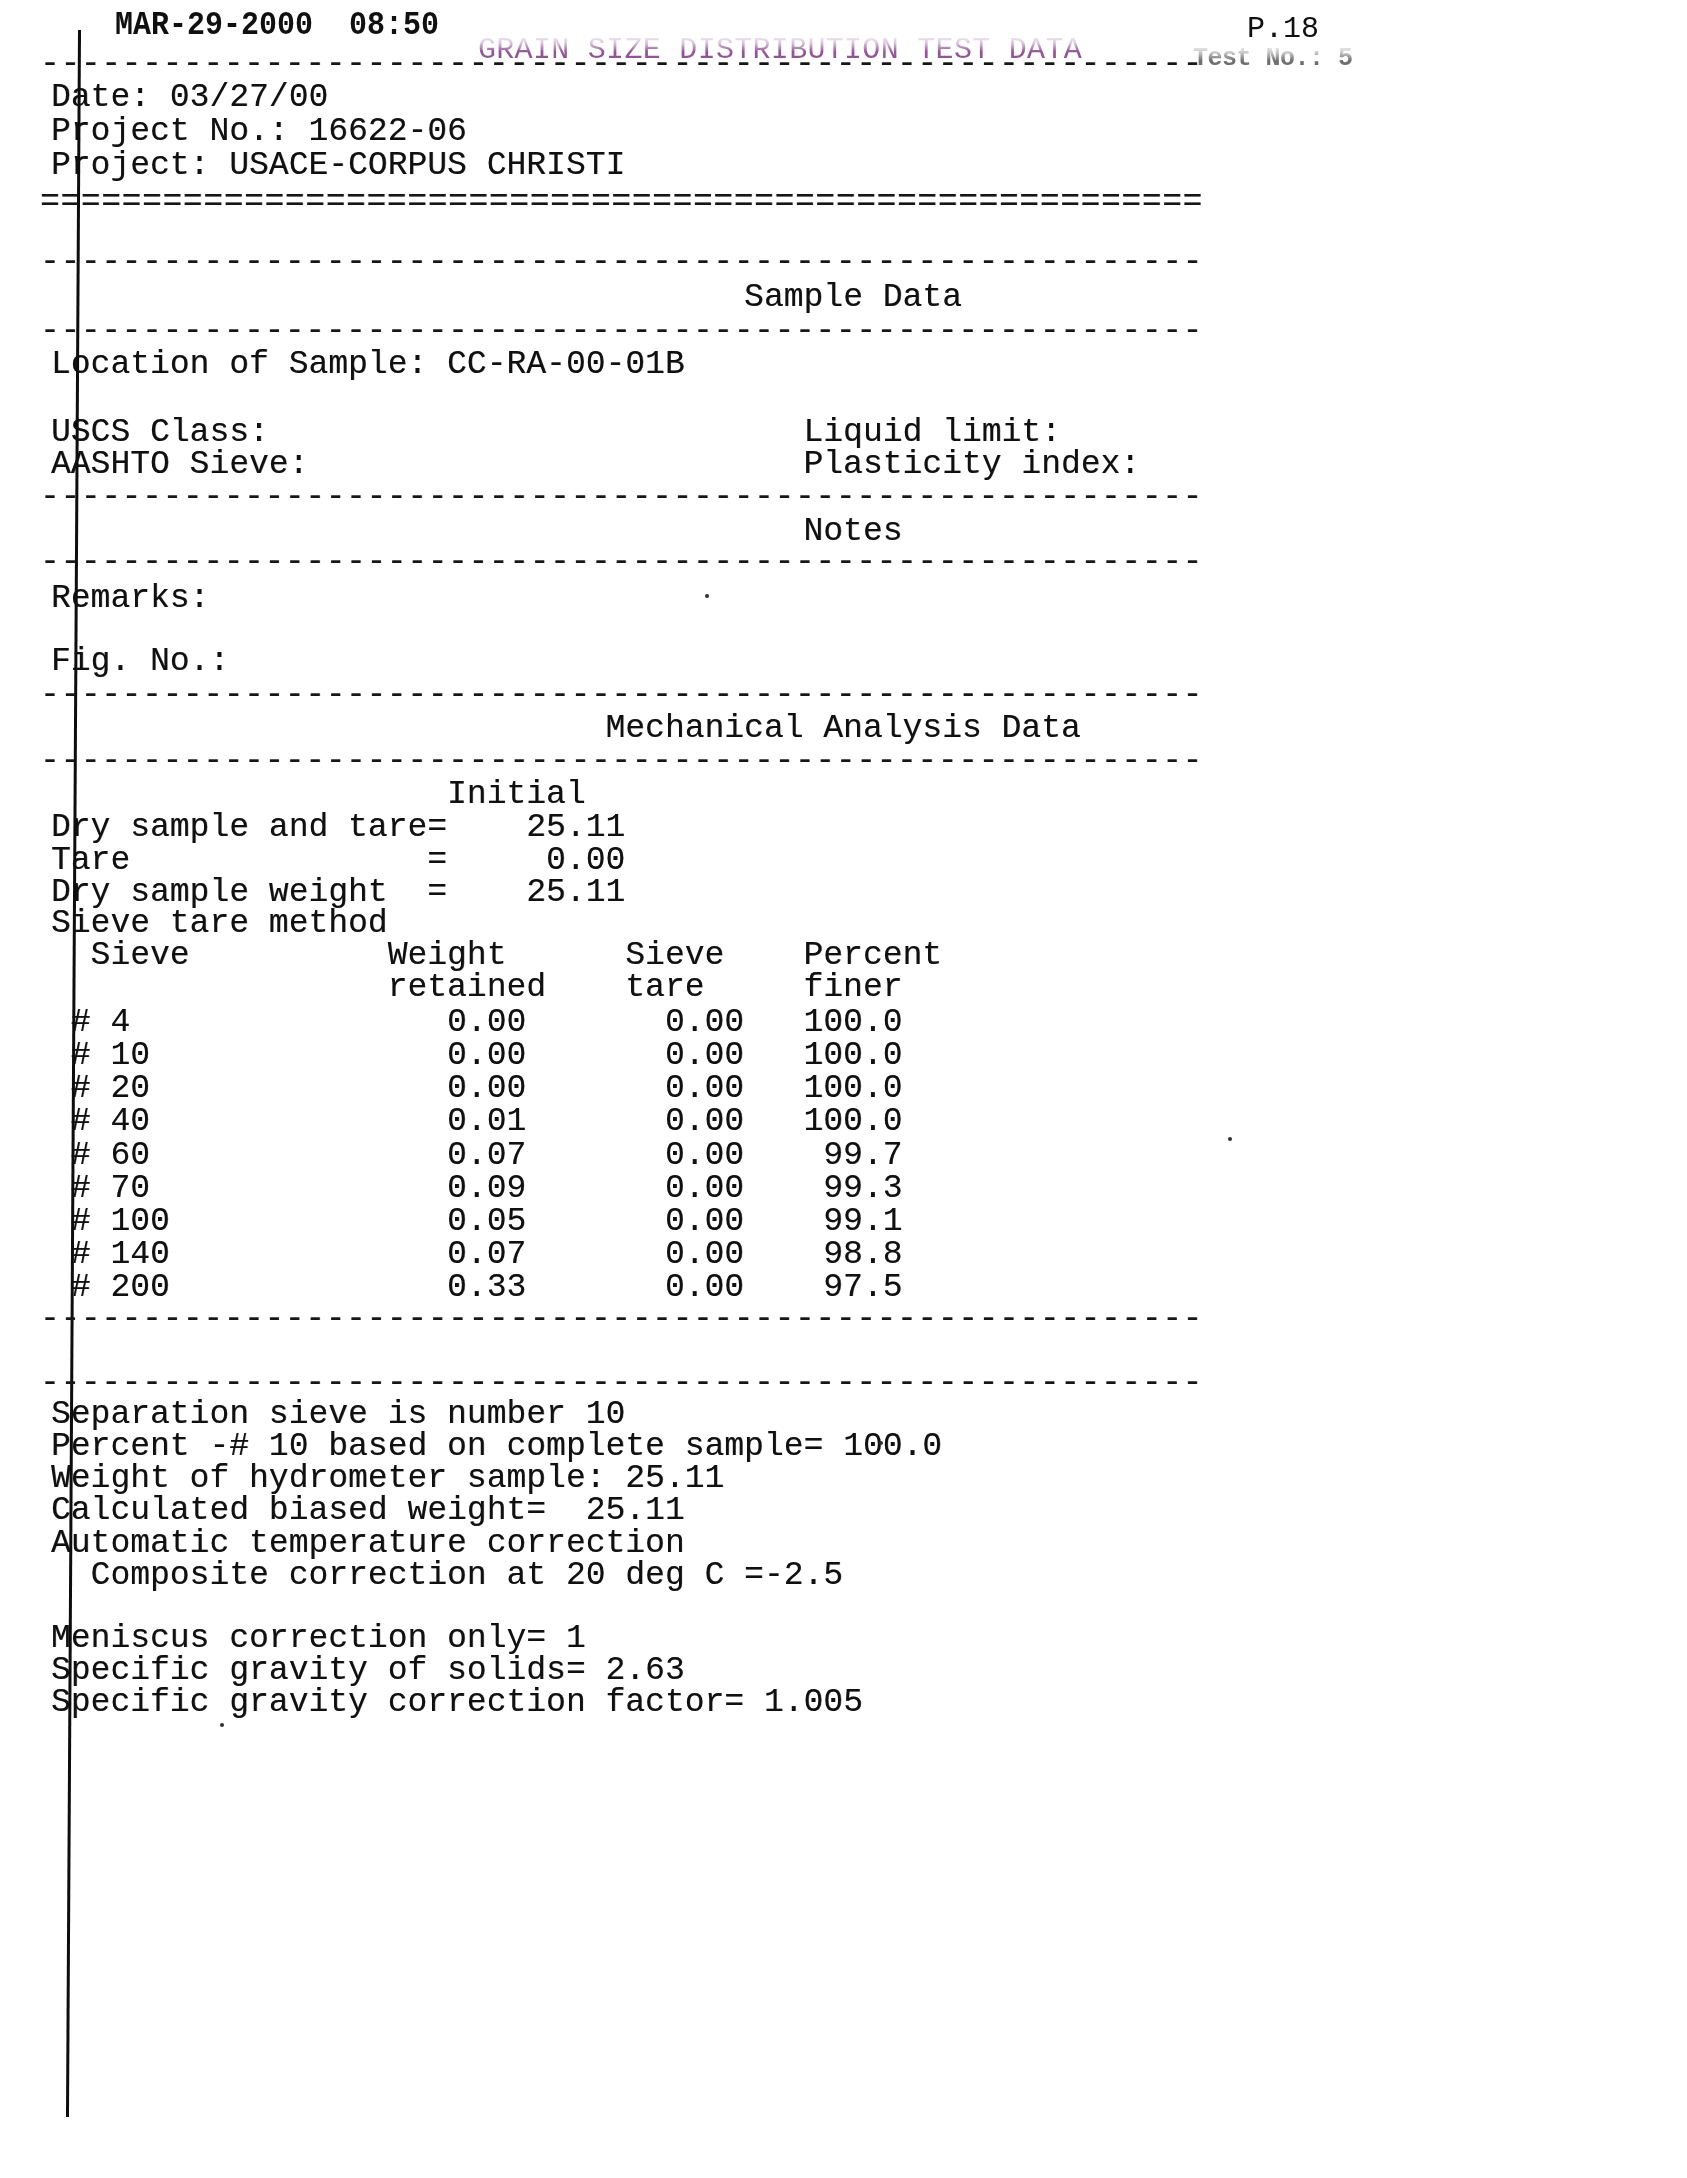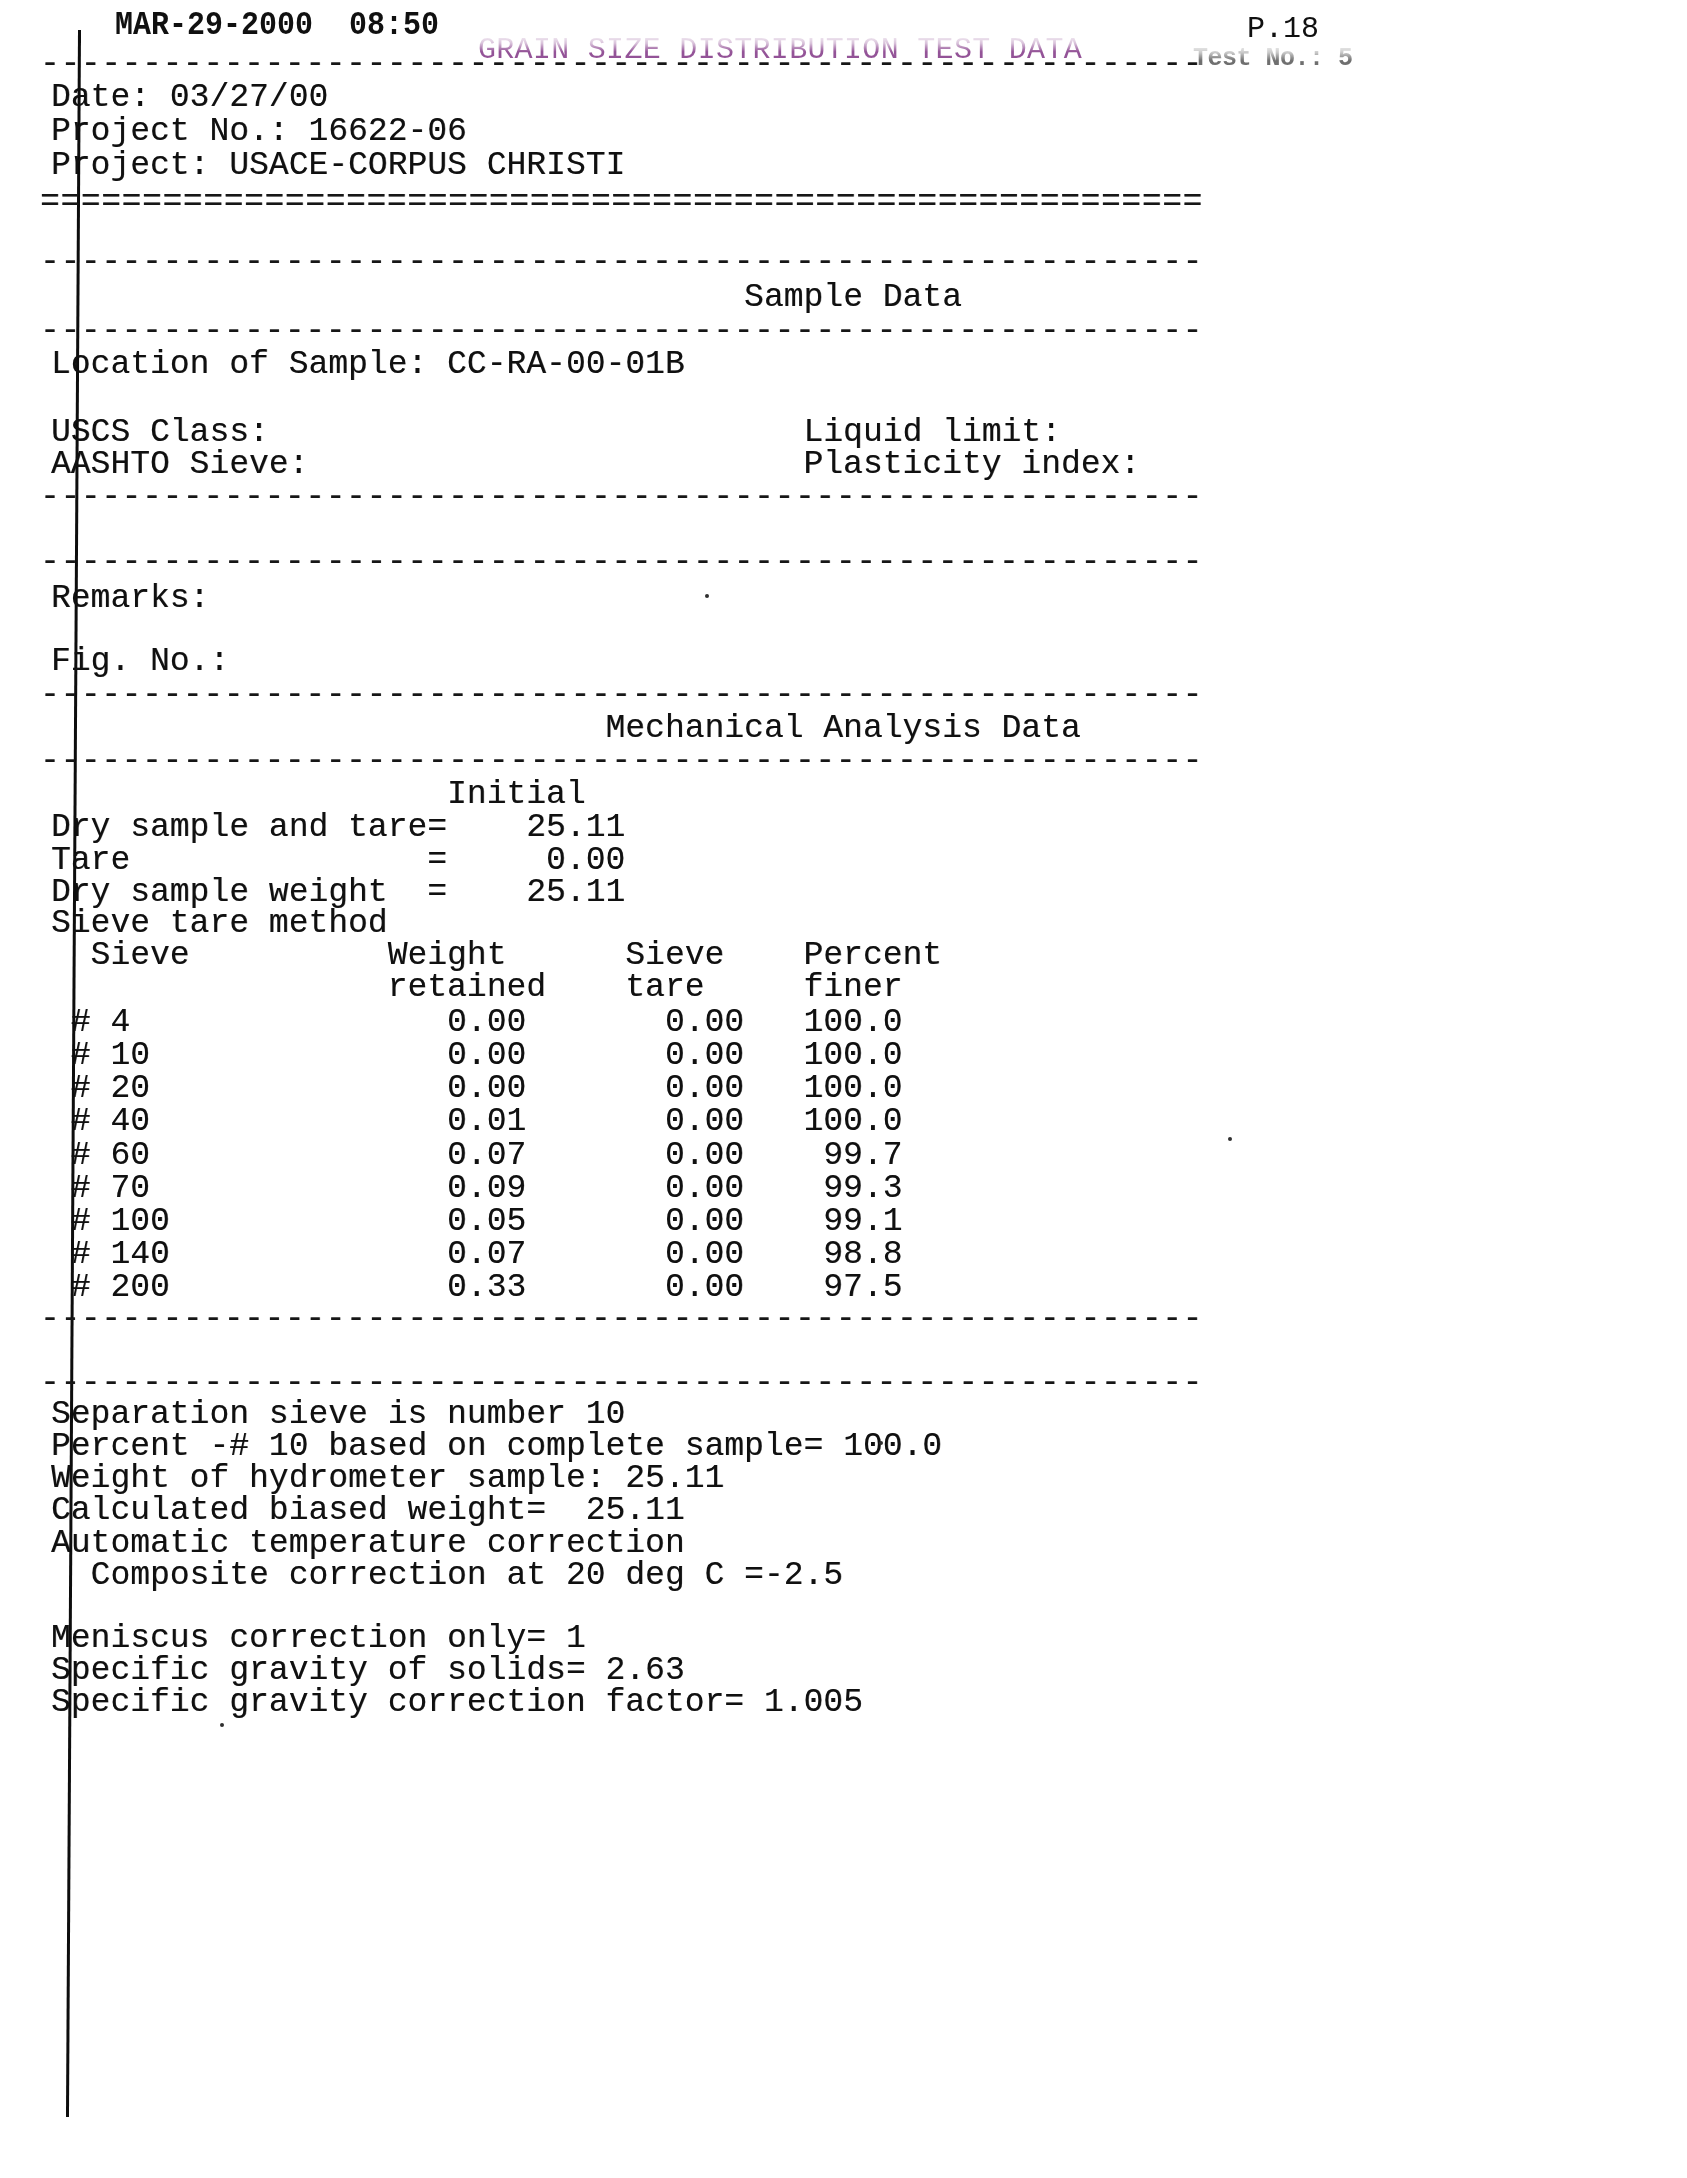--- a/index.html
+++ b/index.html
@@ -84,20 +84,21 @@
 
   <div class="ln sep" style="top:246px">---------------------------------------------------------</div>
   <div class="ln ind35" style="top:281px">Sample Data</div>
   <div class="ln sep" style="top:315px">---------------------------------------------------------</div>
 
   <div class="ln" style="top:348px">Location of Sample: CC-RA-00-01B</div>
   <div class="ln" style="top:416px"><span>USCS Class:</span><span class="col2">Liquid limit:</span></div>
   <div class="ln" style="top:448px"><span>AASHTO Sieve:</span><span class="col2">Plasticity index:</span></div>
 
   <div class="ln sep" style="top:481px">---------------------------------------------------------</div>
+  <div class="ln ind38" style="top:515px">Notes</div>
   <div class="ln sep" style="top:546px">---------------------------------------------------------</div>
 
   <div class="ln" style="top:582px">Remarks:</div>
   <div class="ln" style="top:645px">Fig. No.:</div>
 
   <div class="ln sep" style="top:679px">---------------------------------------------------------</div>
   <div class="ln ind28" style="top:712px">Mechanical Analysis Data</div>
   <div class="ln sep" style="top:745px">---------------------------------------------------------</div>
 
   <div class="ln ind20" style="top:778px">Initial</div>

